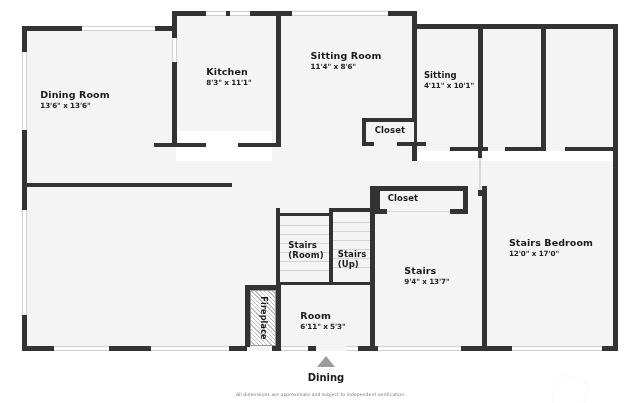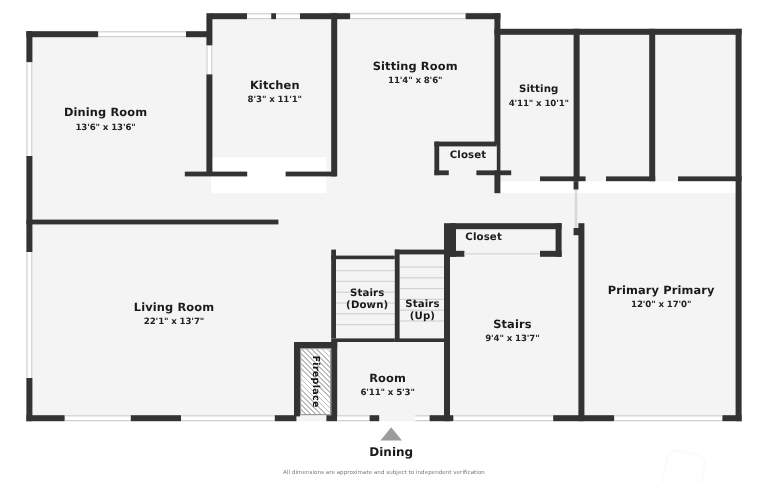--- a/index.html
+++ b/index.html
@@ -35,21 +35,21 @@
     white-space:nowrap;font-size:8px;font-weight:700;color:#1a1a1a;
     letter-spacing:.2px;
   }
 
   
   .treads{position:absolute;overflow:hidden;background:#f4f4f4;}
   .treads i{position:absolute;left:0;right:0;height:1px;background:#d2d2d2;display:block;}
 
   
   .label{
-    position:absolute;text-align:center;color:#1a1a1a;
+    position:absolute;color:#1a1a1a;
     line-height:1.12;white-space:nowrap;transform:translateX(-50%);
     pointer-events:none;
   }
   .label .nm{display:block;font-size:9.5px;font-weight:700;letter-spacing:.1px;}
   .label .nm.sm{font-size:8.5px;}
   .label .dim{display:block;font-size:7.2px;font-weight:700;color:#232323;margin-top:1px;letter-spacing:-.1px;}
   .label.wrap{white-space:normal;width:70px;}
 
   
   .entry-arrow{
@@ -191,21 +191,21 @@
   <div class="wall" style="left:329px;top:208px;width:42px;height:4px;"></div>
   <div class="wall" style="left:329px;top:282px;width:42px;height:3px;"></div>
 
   <div class="wall" style="left:245px;top:285px;width:5px;height:62px;"></div>
   <div class="wall" style="left:245px;top:285px;width:36px;height:5px;"></div>
   <div class="wall" style="left:276px;top:285px;width:5px;height:62px;"></div>
   <div class="fireplace" style="left:250px;top:290px;width:26px;height:56px;">
     <span>Fireplace</span>
   </div>
 
-  <div class="label" style="left:88px;top:90px;">
+  <div class="label" style="left:75px;top:90px;">
     <span class="nm">Dining Room</span>
     <span class="dim">13'6" x 13'6"</span>
   </div>
 
   <div class="label" style="left:229px;top:67px;">
     <span class="nm">Kitchen</span>
     <span class="dim">8'3" x 11'1"</span>
   </div>
 
   <div class="label" style="left:346px;top:51px;">
@@ -221,47 +221,43 @@
 
 
   <div class="label" style="left:390px;top:126px;">
     <span class="nm sm">Closet</span>
   </div>
 
   <div class="label" style="left:403px;top:194px;">
     <span class="nm sm">Closet</span>
   </div>
 
-  <div class="label" style="left:145px;top:252px;">
-    <span class="nm">Living Room</span>
-    <span class="dim">22'1" x 13'7"</span>
-  </div>
 
   <div class="label" style="left:306px;top:241px;">
     <span class="nm sm">Stairs</span>
-    <span class="nm sm">(Down)</span>
+    <span class="nm sm">(Room)</span>
   </div>
 
   <div class="label" style="left:352px;top:250px;">
     <span class="nm sm">Stairs</span>
     <span class="nm sm">(Up)</span>
   </div>
 
   <div class="label" style="left:323px;top:311px;">
     <span class="nm">Room</span>
     <span class="dim">6'11" x 5'3"</span>
   </div>
 
   <div class="label" style="left:427px;top:266px;">
     <span class="nm">Stairs</span>
     <span class="dim">9'4" x 13'7"</span>
   </div>
 
   <div class="label" style="left:551px;top:238px;">
-    <span class="nm">Primary Primary</span>
+    <span class="nm">Stairs Bedroom</span>
     <span class="dim">12'0" x 17'0"</span>
   </div>
 
   <div class="entry-arrow" style="left:317px;top:356px;"></div>
   <div class="entry-text" style="left:326px;top:372px;">Dining</div>
 
   <div class="footer" style="top:392px;">All dimensions are approximate and subject to independent verification</div>
 
   <div class="watermark" style="left:553px;top:376px;"></div>
 

